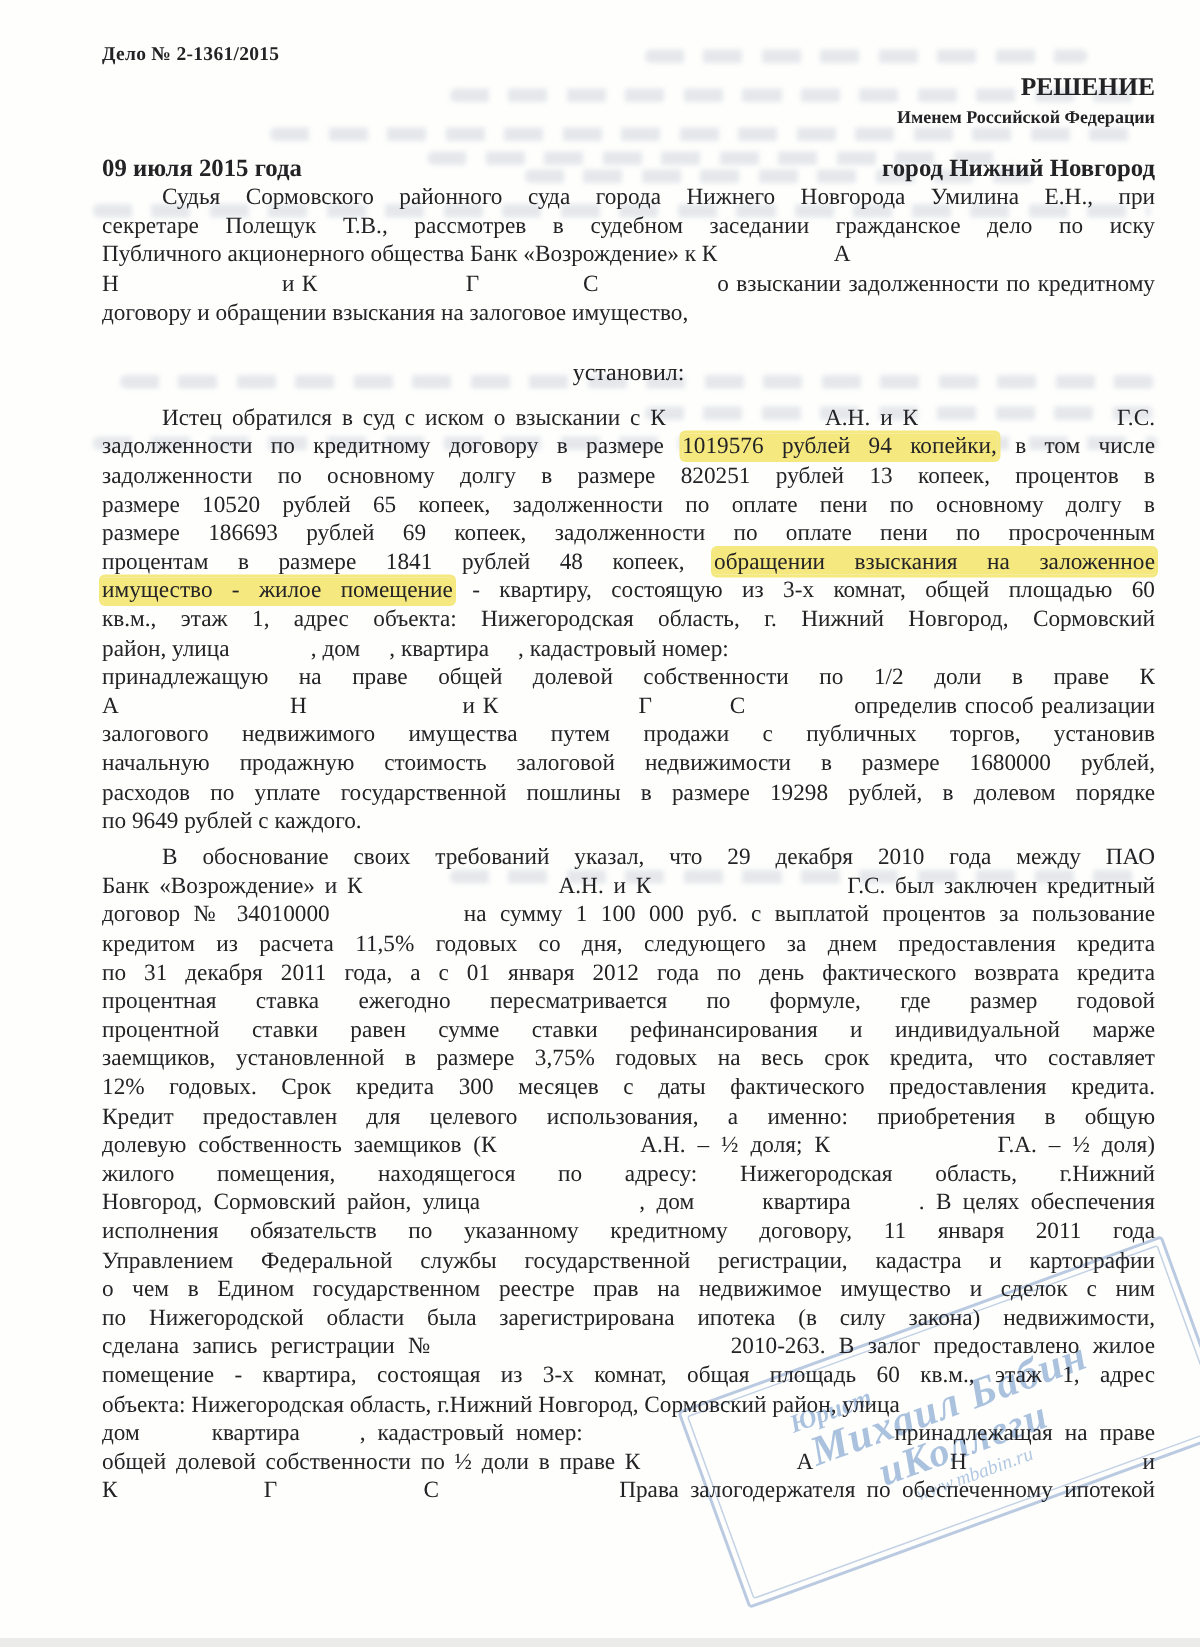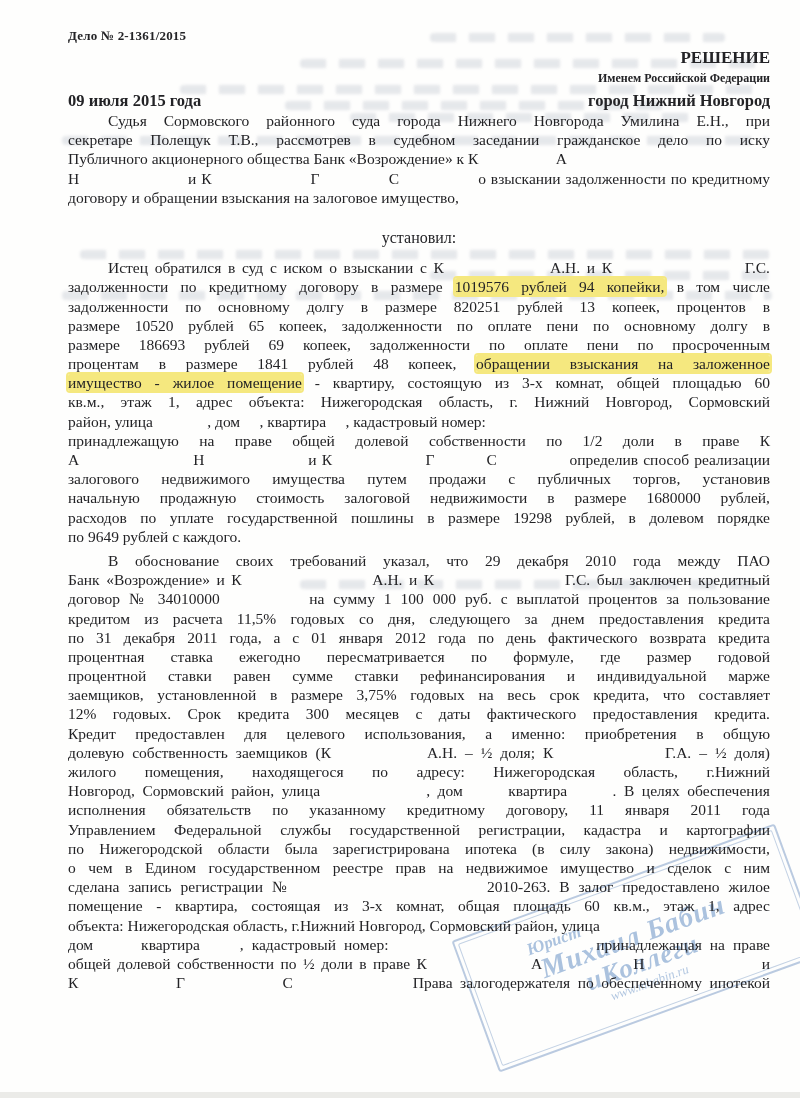--- a/index.html
+++ b/index.html
@@ -19,21 +19,21 @@
     font-size:13px;font-weight:600;letter-spacing:.2px;
   }
   .title{
     text-align:right;font-weight:700;font-size:17px;margin-top:3px;line-height:21px;
   }
   .subtitle{
     text-align:right;font-weight:700;font-size:12px;line-height:21px;
   }
   .date-row{
     display:flex;justify-content:space-between;
-    margin-top:2px;font-size:16.5px;font-weight:600;line-height:20px;align-items:flex-end;
+    margin-top:13px;font-size:16.5px;font-weight:600;line-height:20px;align-items:flex-end;
   }
   .doc-body{}
   .para{margin:0;}
   .para + .para{margin-top:5px;}
   .line{
     font-size:15.5px;line-height:19.2px;height:19.2px;
     white-space:nowrap;
     text-align:left;
   }
   .line.just{
@@ -151,22 +151,22 @@
           <div class="line just"><span>процентная ставка ежегодно пересматривается по формуле, где размер годовой</span></div>
           <div class="line just"><span>процентной ставки равен сумме ставки рефинансирования и индивидуальной марже</span></div>
           <div class="line just"><span>заемщиков, установленной в размере 3,75% годовых на весь срок кредита, что составляет</span></div>
           <div class="line just"><span>12% годовых. Срок кредита 300 месяцев с даты фактического предоставления кредита.</span></div>
           <div class="line just"><span>Кредит предоставлен для целевого использования, а именно: приобретения в общую</span></div>
           <div class="line just"><span>долевую собственность заемщиков (К&nbsp;&nbsp;&nbsp;&nbsp;&nbsp;&nbsp;&nbsp;&nbsp;&nbsp;&nbsp;&nbsp;&nbsp;А.Н. – ½ доля; К&nbsp;&nbsp;&nbsp;&nbsp;&nbsp;&nbsp;&nbsp;&nbsp;&nbsp;&nbsp;&nbsp;&nbsp;&nbsp;&nbsp;Г.А. – ½ доля)</span></div>
           <div class="line just"><span>жилого помещения, находящегося по адресу: Нижегородская область, г.Нижний</span></div>
           <div class="line just"><span>Новгород, Сормовский район, улица&nbsp;&nbsp;&nbsp;&nbsp;&nbsp;&nbsp;&nbsp;&nbsp;&nbsp;&nbsp;&nbsp;&nbsp;&nbsp;&nbsp;, дом&nbsp;&nbsp;&nbsp;&nbsp;&nbsp;&nbsp;квартира&nbsp;&nbsp;&nbsp;&nbsp;&nbsp;&nbsp;. В целях обеспечения</span></div>
           <div class="line just"><span>исполнения обязательств по указанному кредитному договору, 11 января 2011 года</span></div>
           <div class="line just"><span>Управлением Федеральной службы государственной регистрации, кадастра и картографии</span></div>
+          <div class="line just"><span>о чем в Едином государственном реестре прав на недвижимое имущество и сделок с ним</span></div>
           <div class="line just"><span>по Нижегородской области была зарегистрирована ипотека (в силу закона) недвижимости,</span></div>
-          <div class="line just"><span>о чем в Едином государственном реестре прав на недвижимое имущество и сделок с ним</span></div>
           <div class="line just"><span>сделана запись регистрации №&nbsp;&nbsp;&nbsp;&nbsp;&nbsp;&nbsp;&nbsp;&nbsp;&nbsp;&nbsp;&nbsp;&nbsp;&nbsp;&nbsp;&nbsp;&nbsp;&nbsp;&nbsp;&nbsp;&nbsp;&nbsp;&nbsp;2010-263. В залог предоставлено жилое</span></div>
           <div class="line just"><span>помещение - квартира, состоящая из 3-х комнат, общая площадь 60 кв.м., этаж 1, адрес</span></div>
           <div class="line"><span>объекта: Нижегородская область, г.Нижний Новгород, Сормовский район, улица</span></div>
           <div class="line just"><span>дом&nbsp;&nbsp;&nbsp;&nbsp;&nbsp;&nbsp;квартира&nbsp;&nbsp;&nbsp;&nbsp;&nbsp;, кадастровый номер:&nbsp;&nbsp;&nbsp;&nbsp;&nbsp;&nbsp;&nbsp;&nbsp;&nbsp;&nbsp;&nbsp;&nbsp;&nbsp;&nbsp;&nbsp;&nbsp;&nbsp;&nbsp;&nbsp;&nbsp;&nbsp;&nbsp;&nbsp;&nbsp;&nbsp;&nbsp;принадлежащая на праве</span></div>
           <div class="line just"><span>общей долевой собственности по ½ доли в праве К&nbsp;&nbsp;&nbsp;&nbsp;&nbsp;&nbsp;&nbsp;&nbsp;&nbsp;&nbsp;&nbsp;&nbsp;&nbsp;&nbsp;&nbsp;&nbsp;А&nbsp;&nbsp;&nbsp;&nbsp;&nbsp;&nbsp;&nbsp;&nbsp;&nbsp;&nbsp;&nbsp;&nbsp;&nbsp;&nbsp;Н&nbsp;&nbsp;&nbsp;&nbsp;&nbsp;&nbsp;&nbsp;&nbsp;&nbsp;&nbsp;&nbsp;&nbsp;&nbsp;&nbsp;&nbsp;&nbsp;&nbsp;&nbsp;и</span></div>
           <div class="line just"><span>К&nbsp;&nbsp;&nbsp;&nbsp;&nbsp;&nbsp;&nbsp;&nbsp;&nbsp;&nbsp;&nbsp;&nbsp;&nbsp;Г&nbsp;&nbsp;&nbsp;&nbsp;&nbsp;&nbsp;&nbsp;&nbsp;&nbsp;&nbsp;&nbsp;&nbsp;&nbsp;С&nbsp;&nbsp;&nbsp;&nbsp;&nbsp;&nbsp;&nbsp;&nbsp;&nbsp;&nbsp;&nbsp;&nbsp;&nbsp;&nbsp;&nbsp;&nbsp;Права залогодержателя по обеспеченному ипотекой</span></div>
         </div>
       </div>
   </div>
 

